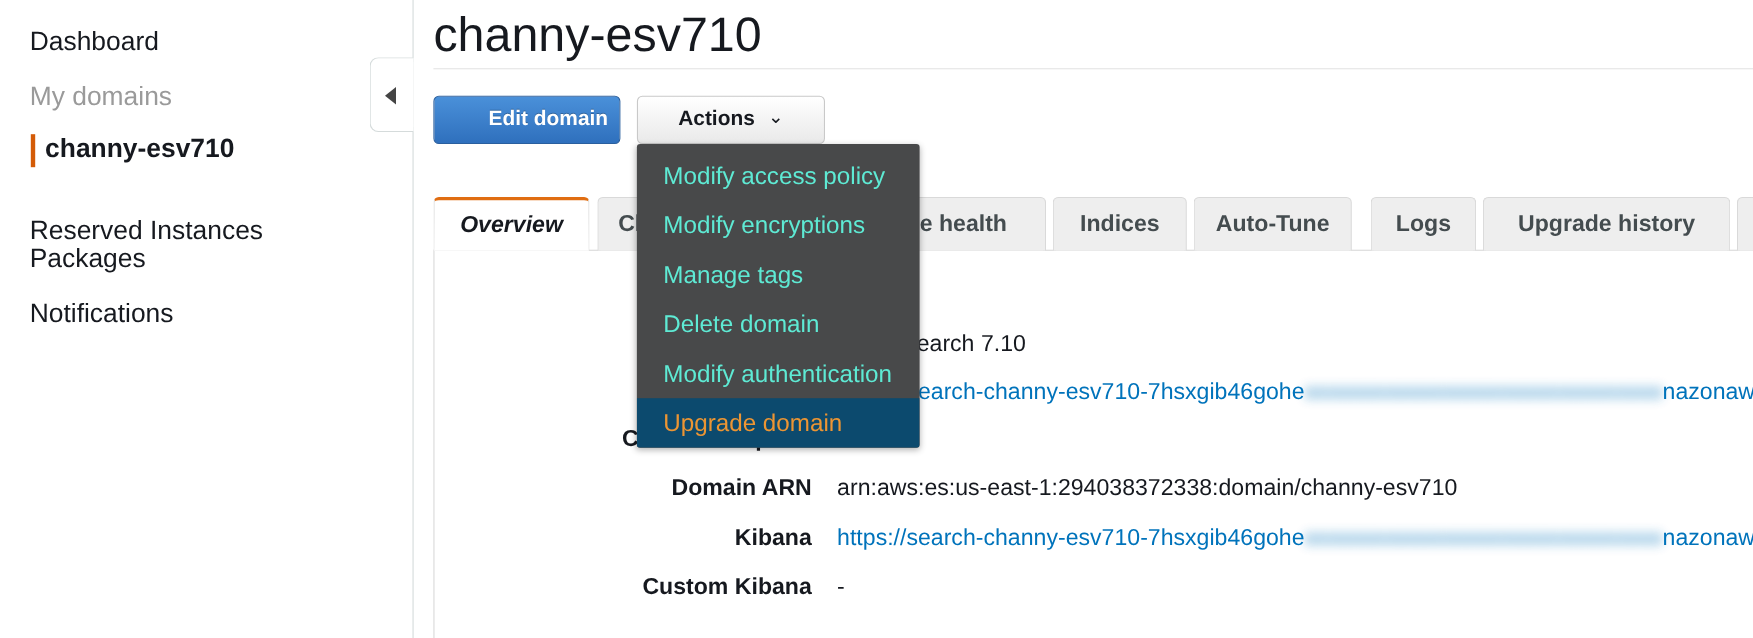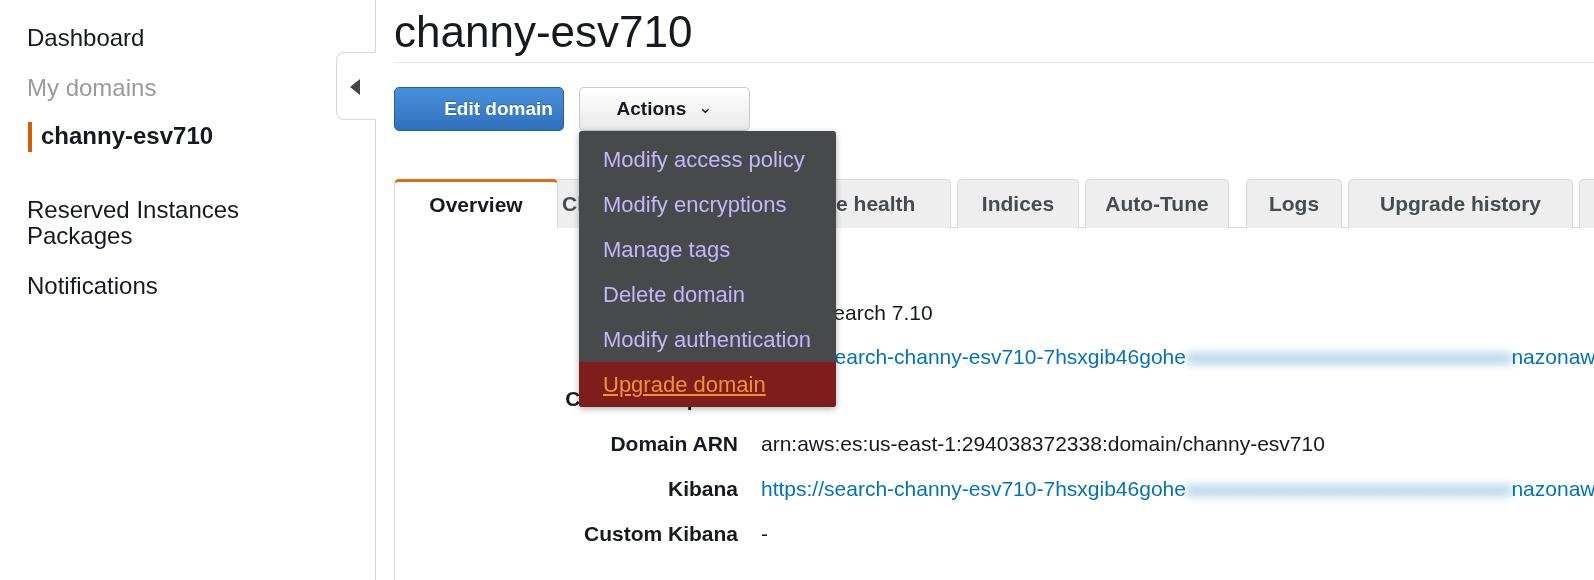--- a/index.html
+++ b/index.html
@@ -152,28 +152,27 @@
     box-shadow: 0 2px 6px rgba(0,0,0,0.3);
     z-index: 40;
     overflow: hidden;
   }
   .menu-item {
     position: relative;
     height: 45px;
     line-height: 45px;
     padding-left: 24px;
     font-size: 22px;
-    color: #c4b5fd;
+    color: #5eead4;
     white-space: nowrap;
     cursor: pointer;
   }
   .menu-item.highlight {
-    background: #7f1d1d;
+    background: #0c4a6e;
     color: #ec9533;
-    text-decoration: underline;
   }
 
   
   #tabs {
     position: absolute;
     left: 18px;
     top: 179px;
     right: 0;
     height: 49px;
     z-index: 10;
@@ -279,21 +278,21 @@
     <div id="title-rule"></div>
 
     <div class="btn" id="edit-domain-btn">Edit domain</div>
 
     <div class="btn" id="actions-btn">
       <span>Actions</span><span class="caret">⌄</span>
     </div>
 
     <div id="tabs-baseline"></div>
     <div id="tabs">
-      <div class="tab active" style="left:0px; width:164px;">Overview</div>
+      <div class="tab active" style="left:0px; width:142px;font-style:italic;">Overview</div>
       <div class="tab" style="left:149px; width:178px;">Cluster health</div>
       <div class="tab" style="left:333px; width:224px;">Instance health</div>
       <div class="tab" style="left:563px; width:122px;">Indices</div>
       <div class="tab" style="left:691px; width:144px;">Auto-Tune</div>
       <div class="tab" style="left:852px; width:96px;">Logs</div>
       <div class="tab" style="left:954px; width:225px;">Upgrade history</div>
       <div class="tab" style="left:1185px; width:60px;"></div>
     </div>
 
     <div id="panel">

